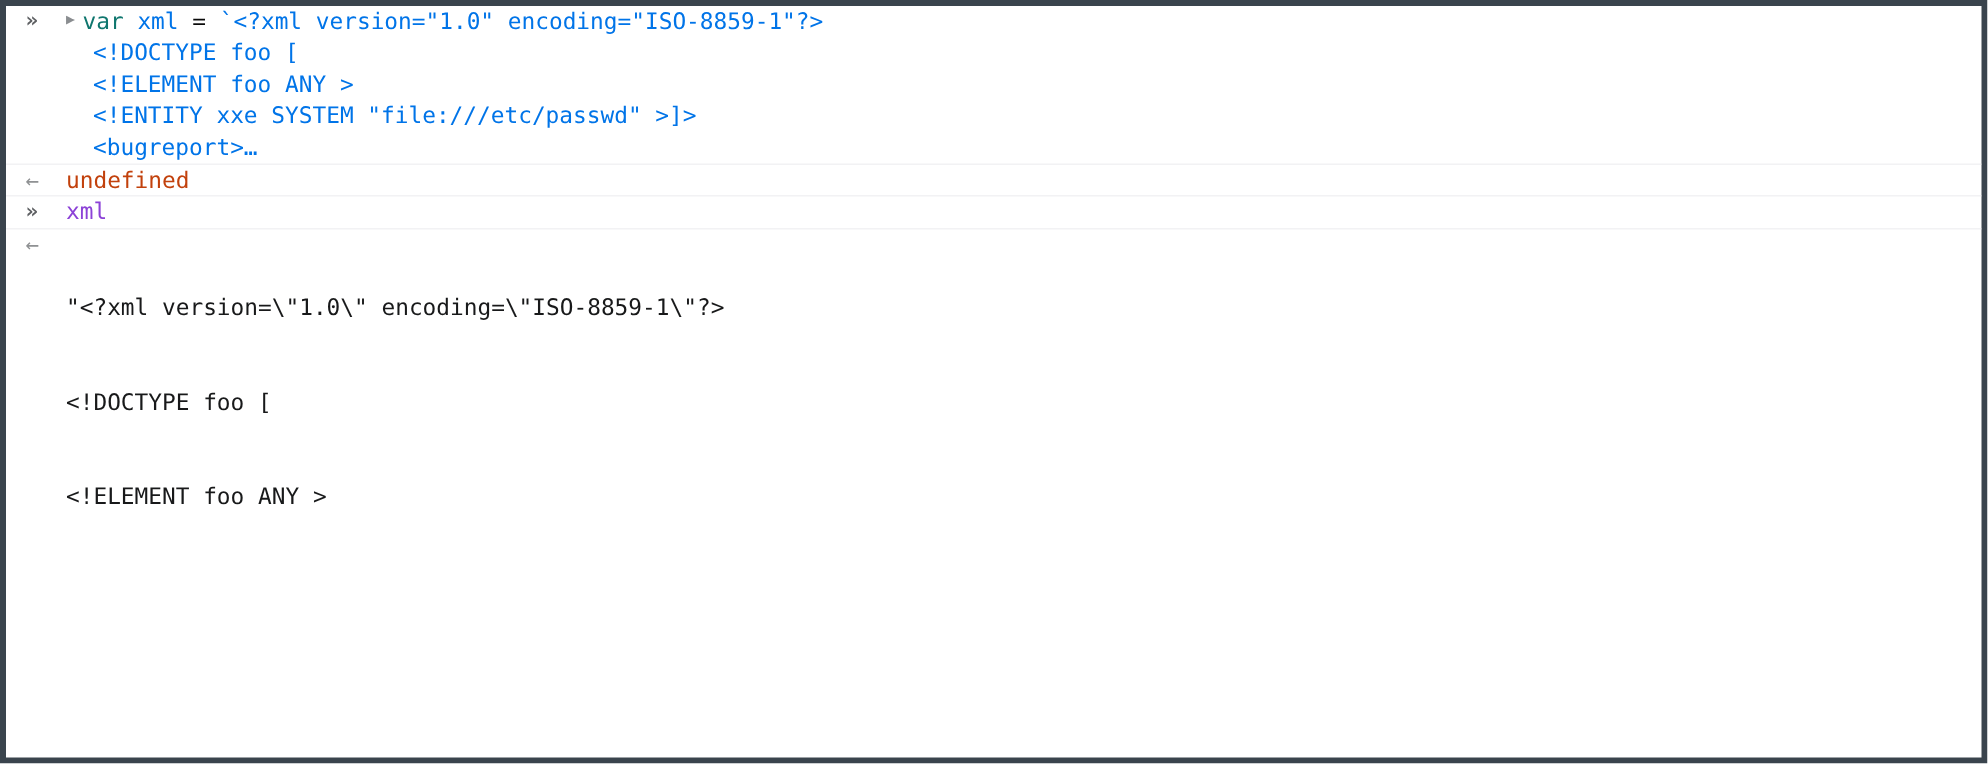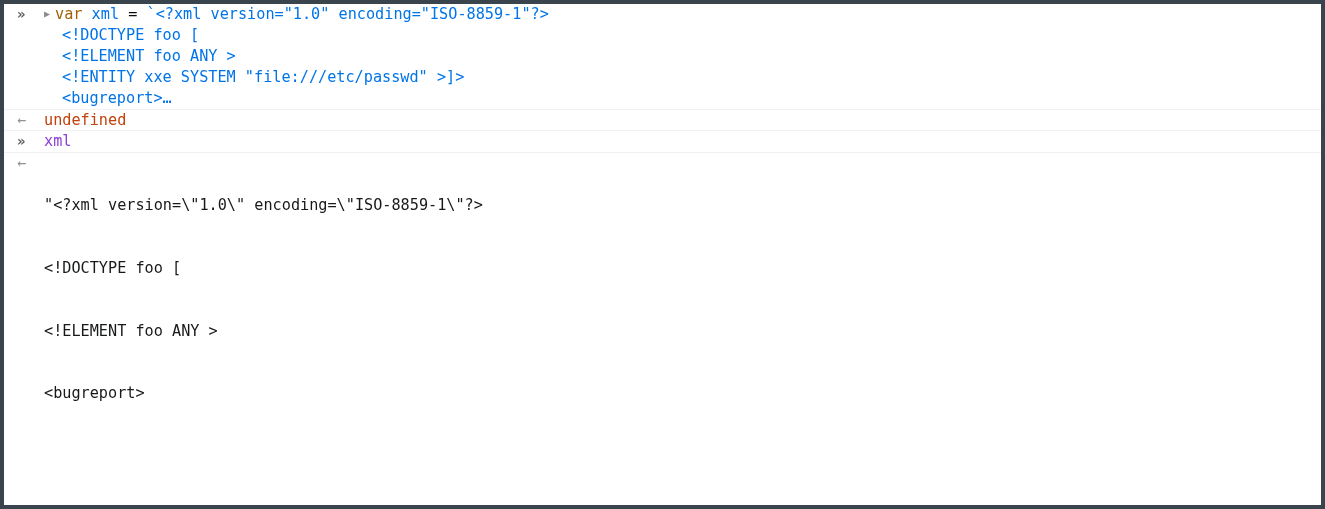--- a/index.html
+++ b/index.html
@@ -63,21 +63,21 @@
     display: inline-block;
     width: 11px;
     color: #8a8d90;
     font-size: 10px;
     line-height: 20.9px;
     vertical-align: top;
     user-select: none;
   }
   .twisty.closed::before { content: "\25B6"; }
 
-  .kw      { color: #a16207; }
+  .kw      { color: #0f766e; }
   .ident   { color: #0074e8; }
   .op      { color: #0b0b0b; }
   .str     { color: #0074e8; }
   .grey    { color: #c2410c; }
   .fn      { color: #8c42d7; }
 
   .src-block { color: #0074e8; }
   .src-block .l { display: block; }
   .src-indent { padding-left: 18px; }
 
@@ -106,21 +106,20 @@
       <div class="gutter cmd">»</div>
       <div class="content"><span class="fn">xml</span></div>
     </div>
 
     <div class="row sep-top">
       <div class="gutter">←</div>
       <div class="content">
         <span class="out-text">"&lt;?xml version=\"1.0\" encoding=\"ISO-8859-1\"?&gt;</span>
         <span class="out-text">&lt;!DOCTYPE foo [</span>
         <span class="out-text">&lt;!ELEMENT foo ANY &gt;</span>
-        <span class="out-text">&lt;bugreport&gt;</span>
         
         
         
         
         
       </div>
     </div>
 
   </div>
 </div>

